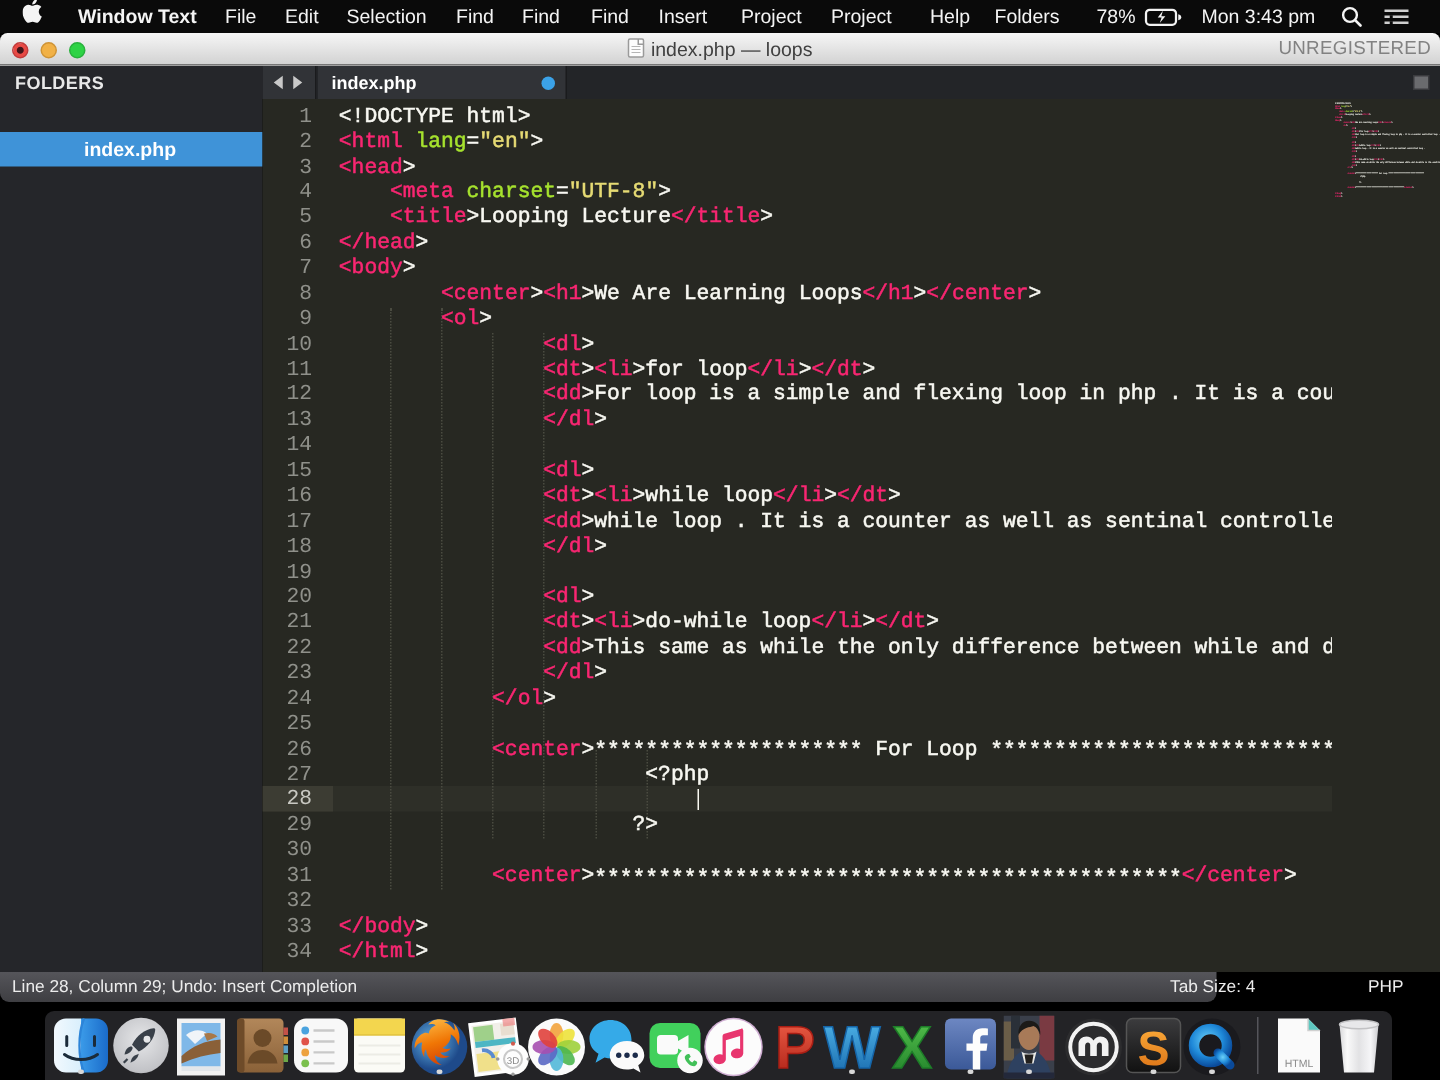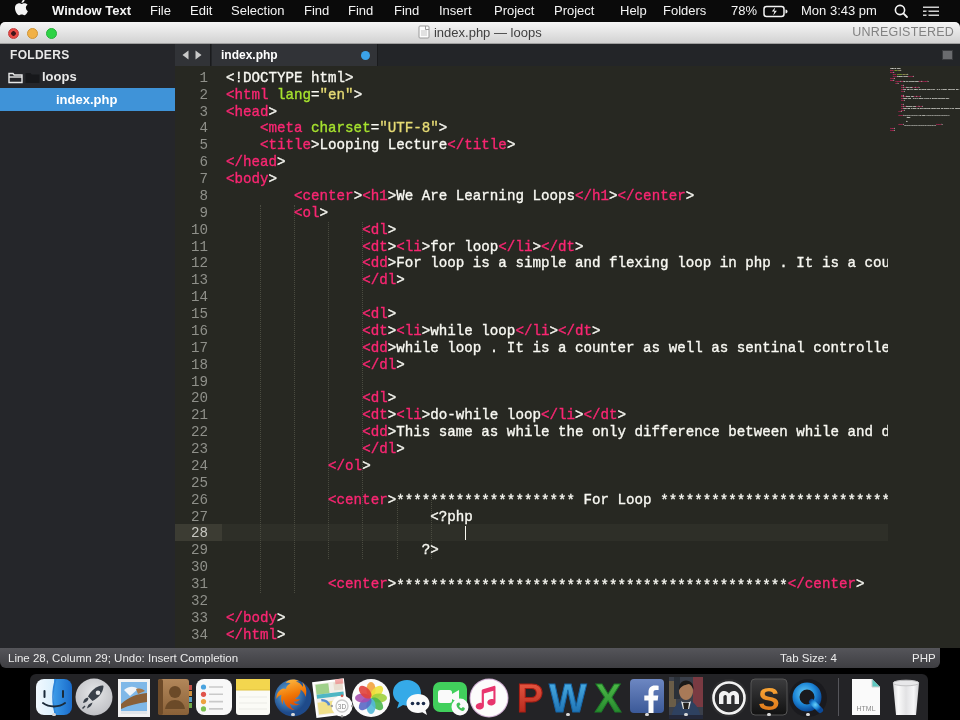--- a/index.html
+++ b/index.html
@@ -36,21 +36,21 @@
 #gutter .cur {color:#c8c8c2;font-weight:normal}
 #code {position:absolute;left:50.9px;top:3.8px;color:#f8f8f2;white-space:pre;-webkit-text-stroke:.35px}
 #code i {font-style:normal}
 .st {position:relative;top:1.5px}
 .p {color:#f92672} .g {color:#a6e22e} .y {color:#e6db74}
 .guide {position:absolute;width:1px;border-left:1px dotted #4a4b40}
 #cursor {position:absolute;left:289.7px;top:459.8px;width:1.5px;height:14px;background:#f8f8f0}
 #minimap {position:absolute;left:713px;top:0;width:72px;height:582px;background:#272822}
 #minicode {position:absolute;left:2px;top:2px;transform:scale(0.082,0.111);transform-origin:0 0;color:#f8f8f2;white-space:pre;font-weight:bold;-webkit-text-stroke:.4px}
 
-#status {left:0;top:648px;width:940px;height:20px;background:linear-gradient(#55555a,#3e3e42);
+#status {left:0;top:648px;width:811px;height:20px;background:linear-gradient(#55555a,#3e3e42);
   border-radius:0 0 6px 6px;color:#ececec;font-size:11.5px}
 #status span {position:absolute;line-height:20px;white-space:nowrap}
 
 #dock {left:30px;top:674px;width:898px;height:46px;background:#232326;border-radius:6px 6px 0 0}
 .dk {position:absolute;top:3px;width:40px;height:40px}
 .dot {position:absolute;top:38.5px;width:3.5px;height:3.5px;border-radius:50%;background:#d8d8d8}
 </style></head><body>
 <div id="screen">
 
 <div id="menubar" class="abs">
@@ -101,30 +101,20 @@
           <path d="M7.5 1v3.5H11" fill="none" stroke="#9a9a9a"></path>
           <g stroke="#b6b6b6" stroke-width=".8">
             <path d="M3 6h6M3 8h6M3 10h6"></path>
           </g>
         </svg> index.php — loops</div>
 <div id="unreg">UNREGISTERED</div>
 </div>
 
 <div id="sidebar" class="abs">
 <div id="folders">FOLDERS</div>
-<div id="looprow">
-        <svg width="15" height="13" viewBox="0 0 15 13" style="position:absolute;left:8px;top:5px">
-          <path d="M1 2.5h4l1.2 1.5H14v7.5H1z" fill="none" stroke="#e8e8e8" stroke-width="1.4"></path>
-          <path d="M1 6h13" stroke="#e8e8e8" stroke-width="1.4"></path>
-        </svg>
-        <svg width="15" height="12" viewBox="0 0 15 12" style="position:absolute;left:25px;top:6px">
-          <path d="M.5 1h5l1.2 1.5h7.8V11H.5z" fill="#17181b"></path>
-        </svg>
-        <b>loops</b>
-      </div>
 <div id="selrow">
         <b>index.php</b>
       </div>
 </div>
 
 <div id="tabbar" class="abs">
 <div id="navbox"><svg width="36" height="22" viewBox="0 0 36 22">
           <path d="M13.5 6.5 7.5 11l6 4.5z" fill="#c9c9c9"></path>
           <path d="M20.5 6.5l6 4.5-6 4.5z" fill="#c9c9c9"></path>
         </svg></div>

